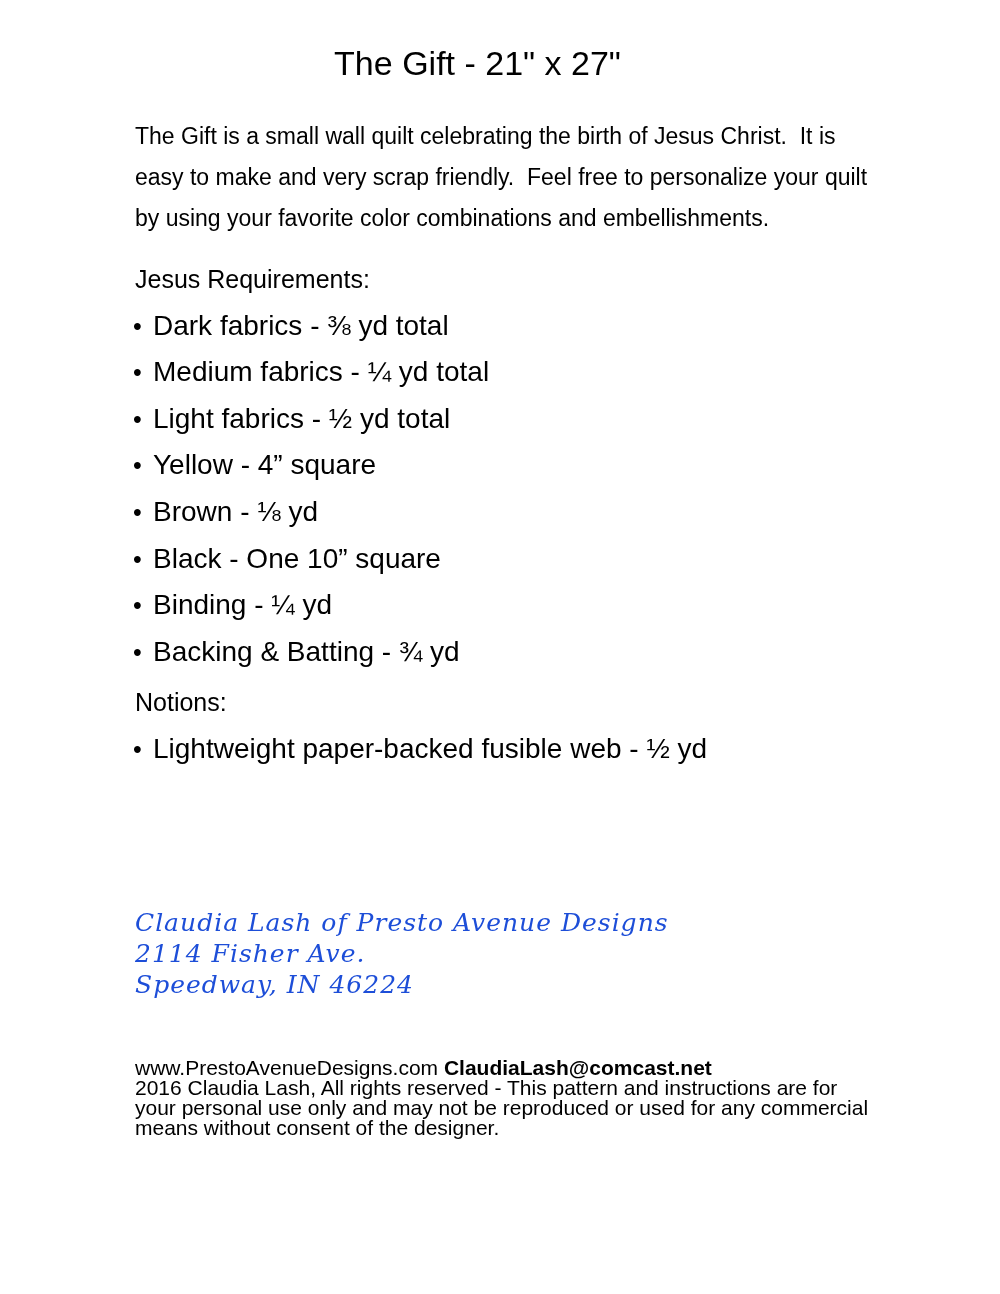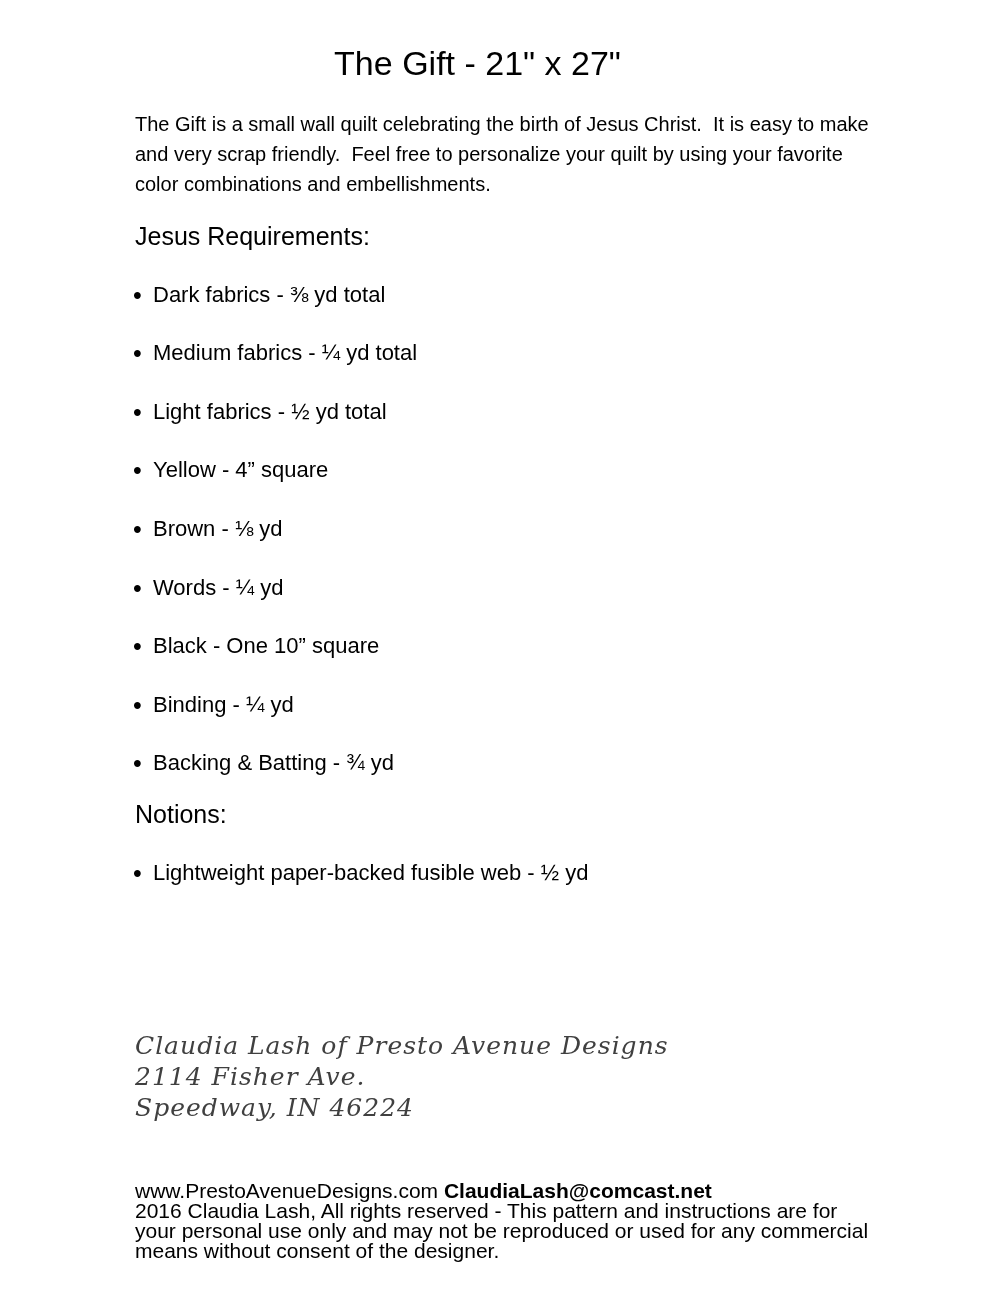--- a/index.html
+++ b/index.html
@@ -22,59 +22,59 @@
   }
   .doc-title {
     text-align: center;
     font-size: 34px;
     font-weight: 400;
     letter-spacing: 0px;
     margin: 0 60px 0 0;
     color: #000000;
   }
   .intro {
-    margin-top: 26px;
-    font-size: 20px;
-    line-height: 30px;
+    margin-top: 33px;
+    font-size: 23px;
+    line-height: 41px;
     white-space: pre-wrap;
     width: 745px;
   }
   .section-heading {
     margin-top: 16px;
     font-size: 25px;
     line-height: 34.6px;
   }
   ul.req-list {
     list-style: none;
     margin: 0;
     padding: 0;
   }
   ul.req-list li {
     position: relative;
-    margin-top: 24px;
+    margin-top: 12px;
     padding-left: 18px;
-    font-size: 22px;
+    font-size: 28px;
     line-height: 34.6px;
   }
   ul.req-list li::before {
     content: "\2022";
     position: absolute;
     left: -2px;
     top: 0;
     font-size: 25px;
   }
   .contact-block {
     margin-top: 140px;
     font-family: "DejaVu Serif", serif;
     font-style: italic;
     font-weight: 300;
     font-size: 25px;
     line-height: 31px;
     letter-spacing: 1px;
-    color: #404040;
+    color: #1d4ed8;
   }
   .footer-block {
     margin-top: 58px;
     font-size: 21px;
     line-height: 20px;
     width: 745px;
   }
   .footer-line1 { font-weight: 400; }
   .footer-email { font-weight: 700; }
   .footer-copy { font-weight: 400; }
@@ -90,21 +90,20 @@
     <p class="intro">The Gift is a small wall quilt celebrating the birth of Jesus Christ.  It is easy to make and very scrap friendly.  Feel free to personalize your quilt by using your favorite color combinations and embellishments.</p>
 
     <div class="section-heading">Jesus Requirements:</div>
 
     <ul class="req-list">
       <li>Dark fabrics - ⅜ yd total</li>
       <li>Medium fabrics - ¼ yd total</li>
       <li>Light fabrics - ½ yd total</li>
       <li>Yellow - 4” square</li>
       <li>Brown - ⅛ yd</li>
-      <li>Words - ¼ yd</li>
       <li>Black - One 10” square</li>
       <li>Binding - ¼ yd</li>
       <li>Backing &amp; Batting - ¾ yd</li>
     </ul>
 
     <div class="section-heading">Notions:</div>
 
     <ul class="req-list">
       <li>Lightweight paper-backed fusible web - ½ yd</li>
     </ul>

